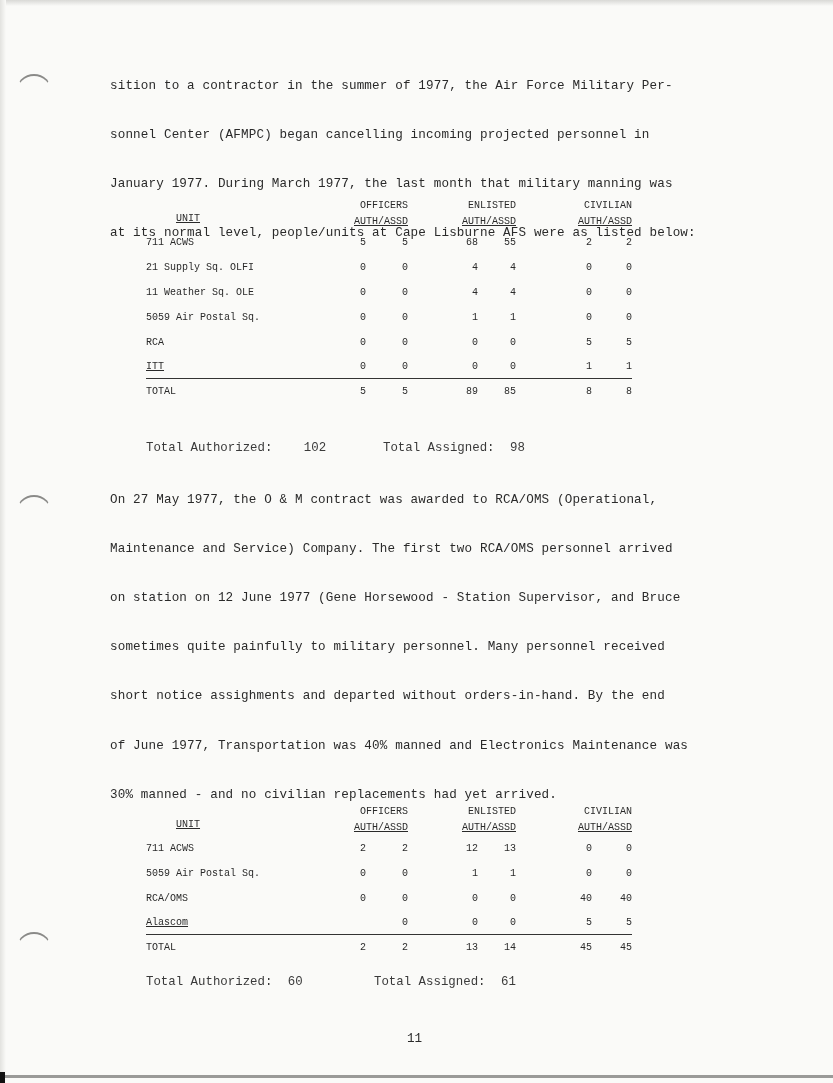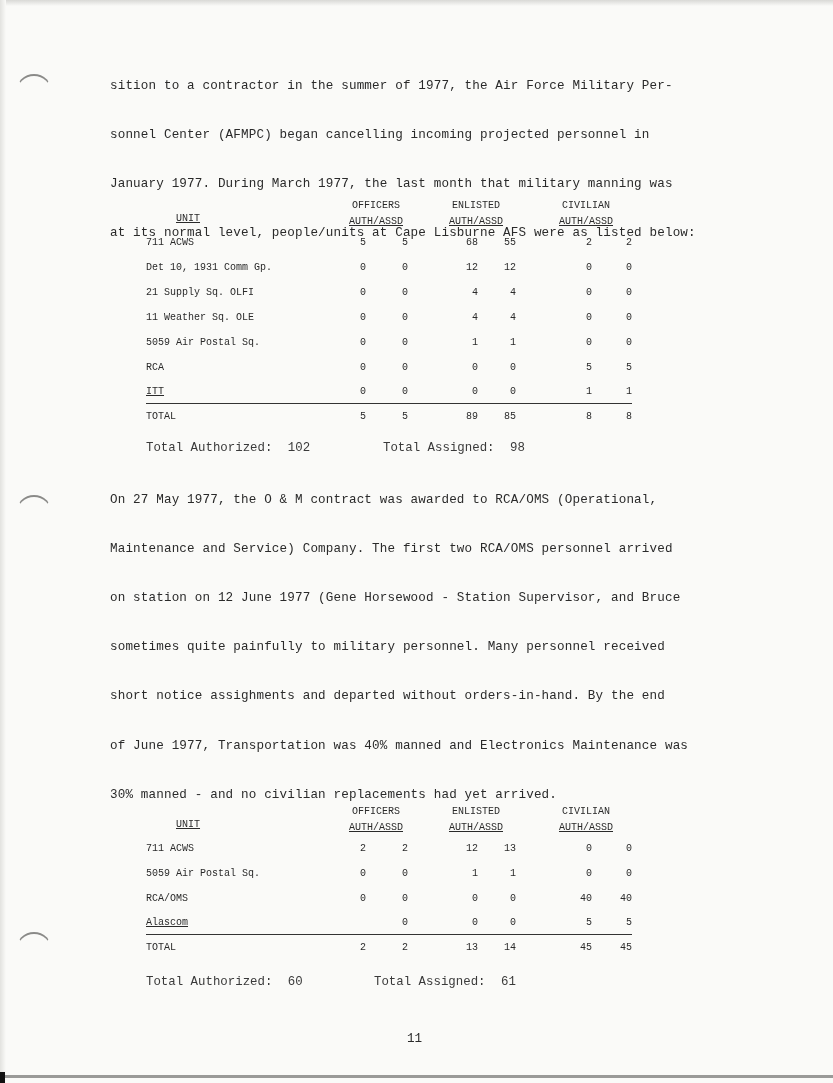--- a/index.html
+++ b/index.html
@@ -19,21 +19,21 @@
       position: absolute; left: 110px; width: 640px;
       font-size: 12.6px; line-height: 24.6px; letter-spacing: 0.15px;
       white-space: pre-line;
     }
     .para .line { display: block; white-space: nowrap; }
     table.manning {
       position: absolute; border-collapse: collapse;
       font-size: 10px;
     }
     table.manning td, table.manning th { padding: 0; font-weight: normal; }
-    .hdr { text-align: center; line-height: 16px; }
+    .hdr { text-align: right; line-height: 16px; }
     .hdr .u { text-decoration: underline; }
     .unit-col { text-align: left; }
     .num { text-align: right; }
     .rule-row td { border-bottom: 1.5px solid #333; }
     .u-text { text-decoration: underline; }
     .totals-line { position: absolute; font-size: 12.4px; color: #3a3a3a; }
     .page-num { position: absolute; left: 407px; top: 1032px; font-size: 12.6px; }
   </style>
 </head>
 <body>
@@ -82,29 +82,20 @@
     <tr style="height:25px">
       <td class="unit-col">711 ACWS</td>
       <td class="num">5</td>
       <td class="num">5</td>
       <td class="num">68</td>
       <td class="num">55</td>
       <td class="num">2</td>
       <td class="num">2</td>
     </tr>
     <tr style="height:25px">
-      <td class="unit-col">Det 10, 1931 Comm Gp.</td>
-      <td class="num">0</td>
-      <td class="num">0</td>
-      <td class="num">12</td>
-      <td class="num">12</td>
-      <td class="num">0</td>
-      <td class="num">0</td>
-    </tr>
-    <tr style="height:25px">
       <td class="unit-col">21 Supply Sq. OLFI</td>
       <td class="num">0</td>
       <td class="num">0</td>
       <td class="num">4</td>
       <td class="num">4</td>
       <td class="num">0</td>
       <td class="num">0</td>
     </tr>
     <tr style="height:25px">
       <td class="unit-col">11 Weather Sq. OLE</td>
@@ -149,21 +140,21 @@
       <td class="num">89</td>
       <td class="num">85</td>
       <td class="num">8</td>
       <td class="num">8</td>
     </tr>
   </tbody>
     </table>
 
   <div class="totals-line" style="left:146px; top:441px;">
     <span>Total Authorized:</span>
-    <span style="margin-left:8px;">102</span>
+    <span style="margin-left:24px;">102</span>
   </div>
   <div class="totals-line" style="left:383px; top:441px;">
     <span>Total Assigned:</span>
     <span style="margin-left:8px;">98</span>
   </div>
 
   <div class="para" style="top:463px;">
     <span class="line">On 27 May 1977, the O &amp; M contract was awarded to RCA/OMS (Operational,</span>
     <span class="line">Maintenance and Service) Company.  The first two RCA/OMS personnel arrived</span>
     <span class="line">on station on 12 June 1977 (Gene Horsewood - Station Supervisor, and Bruce</span>

